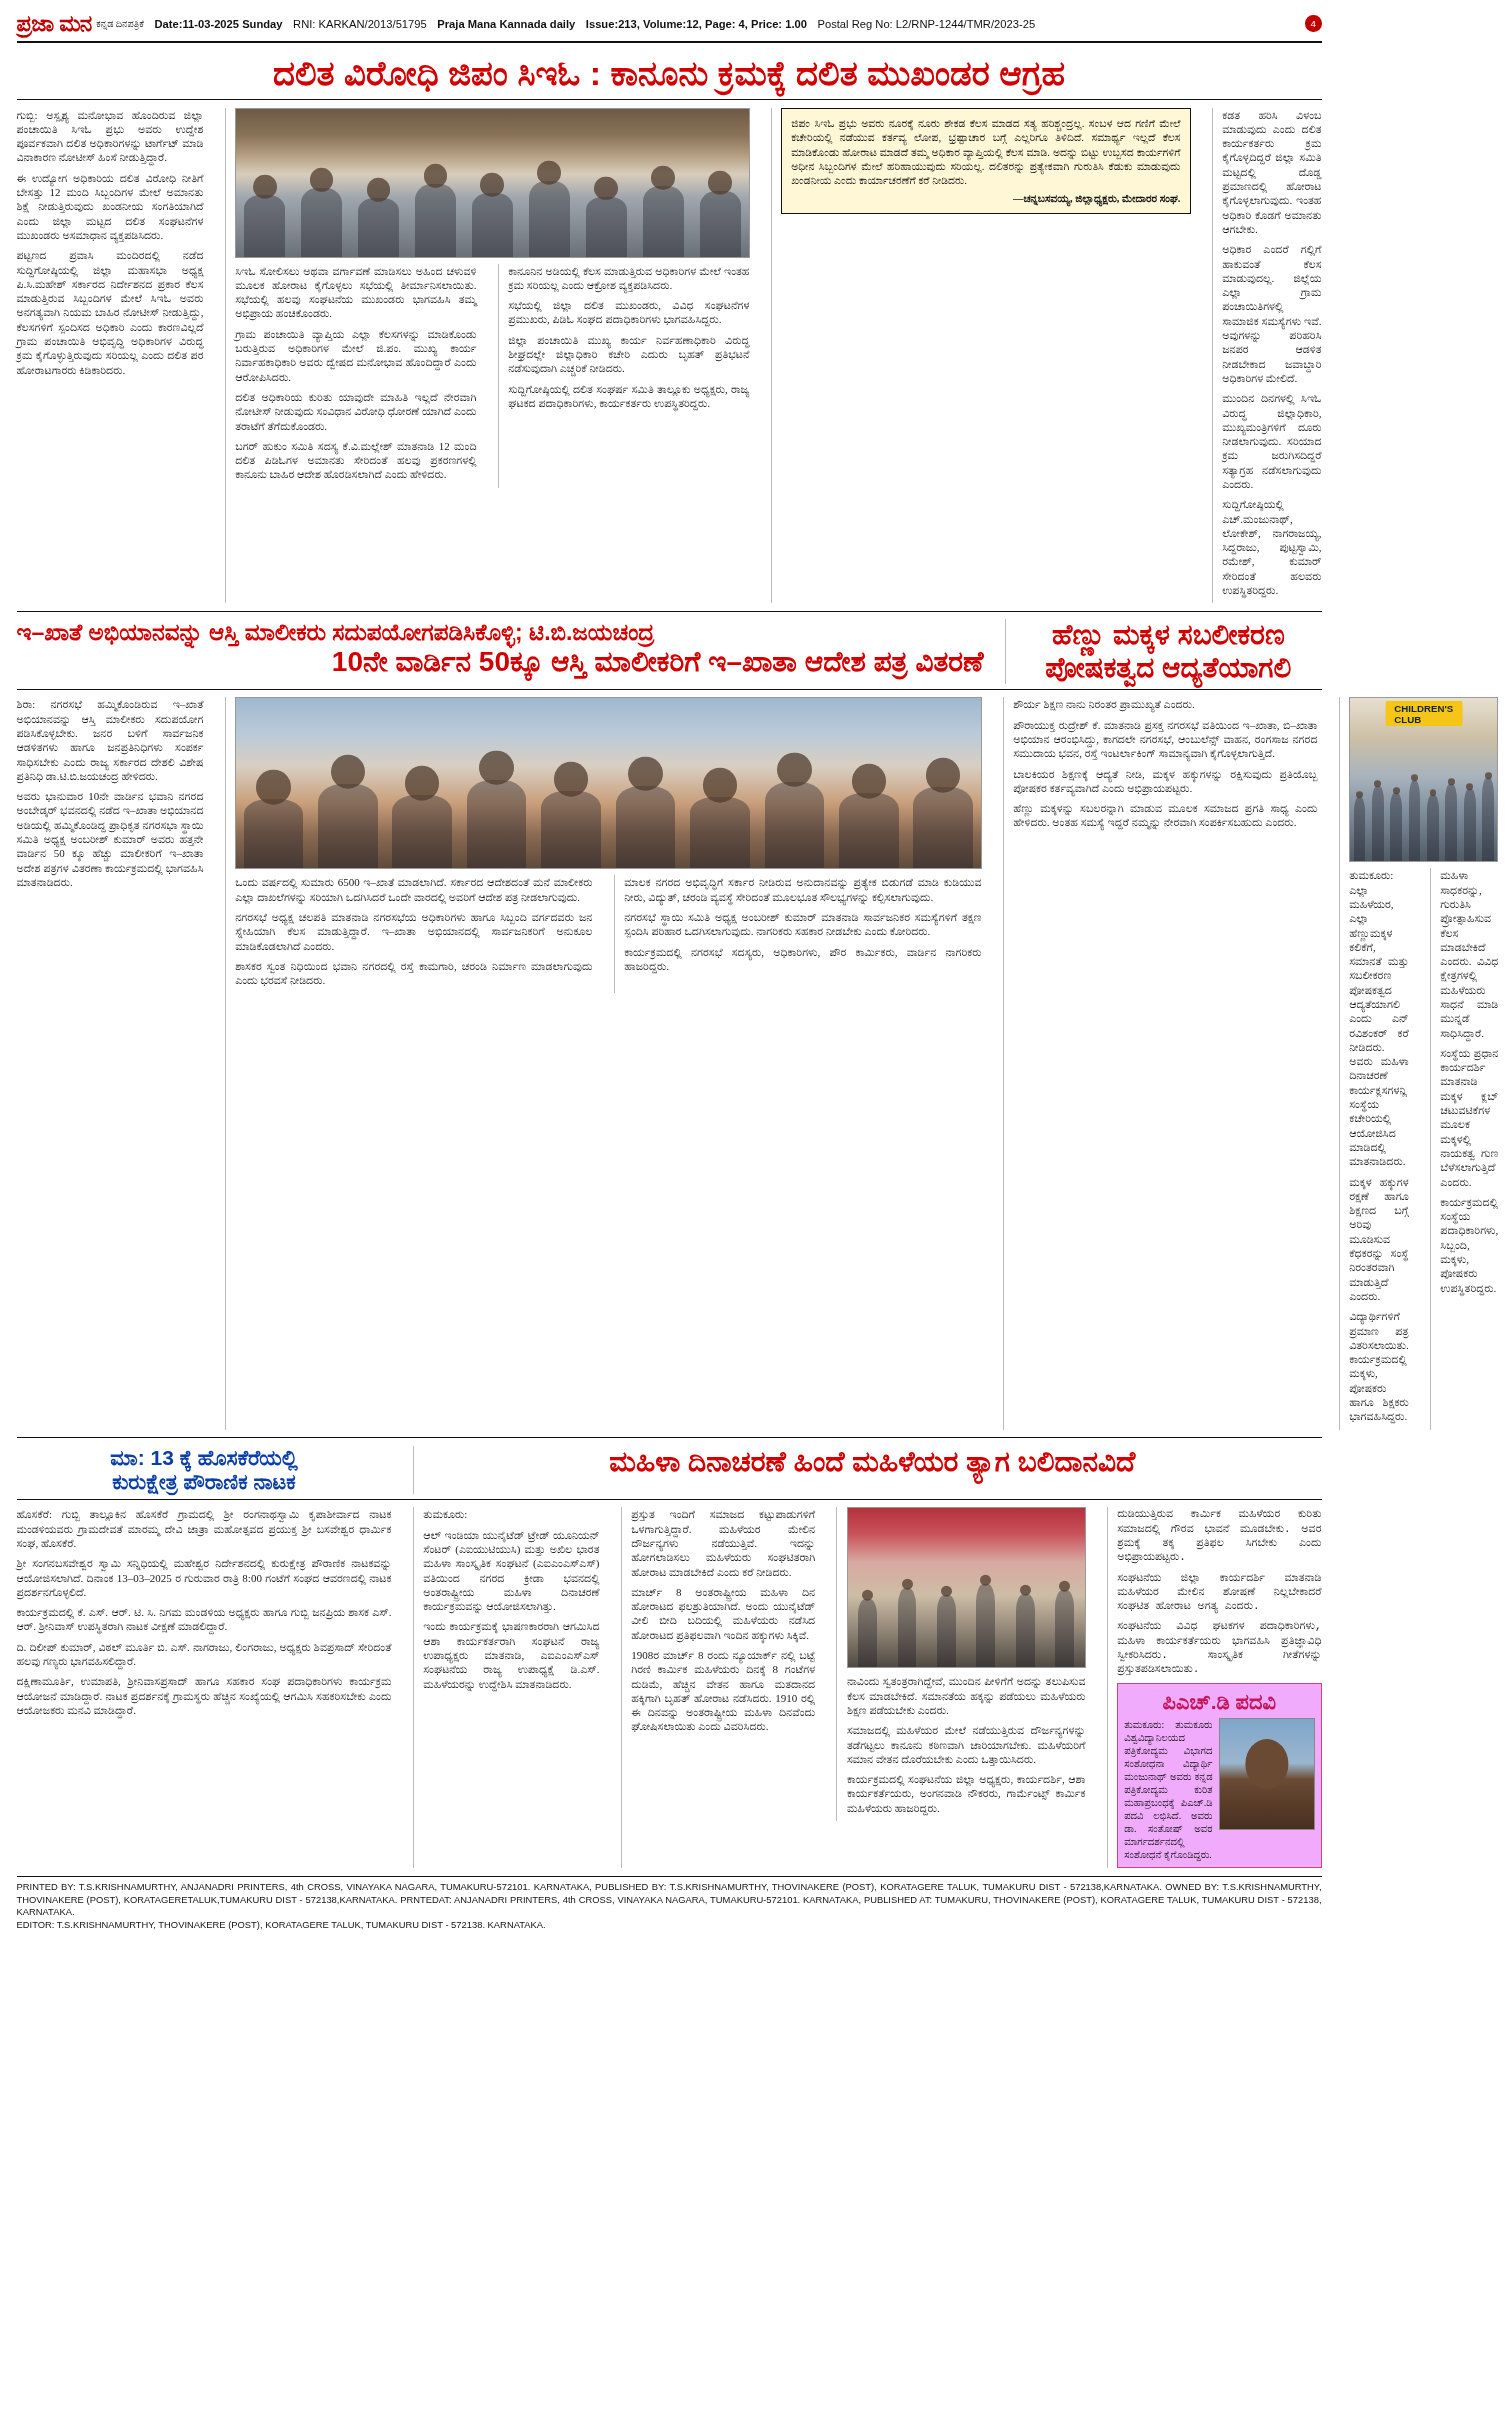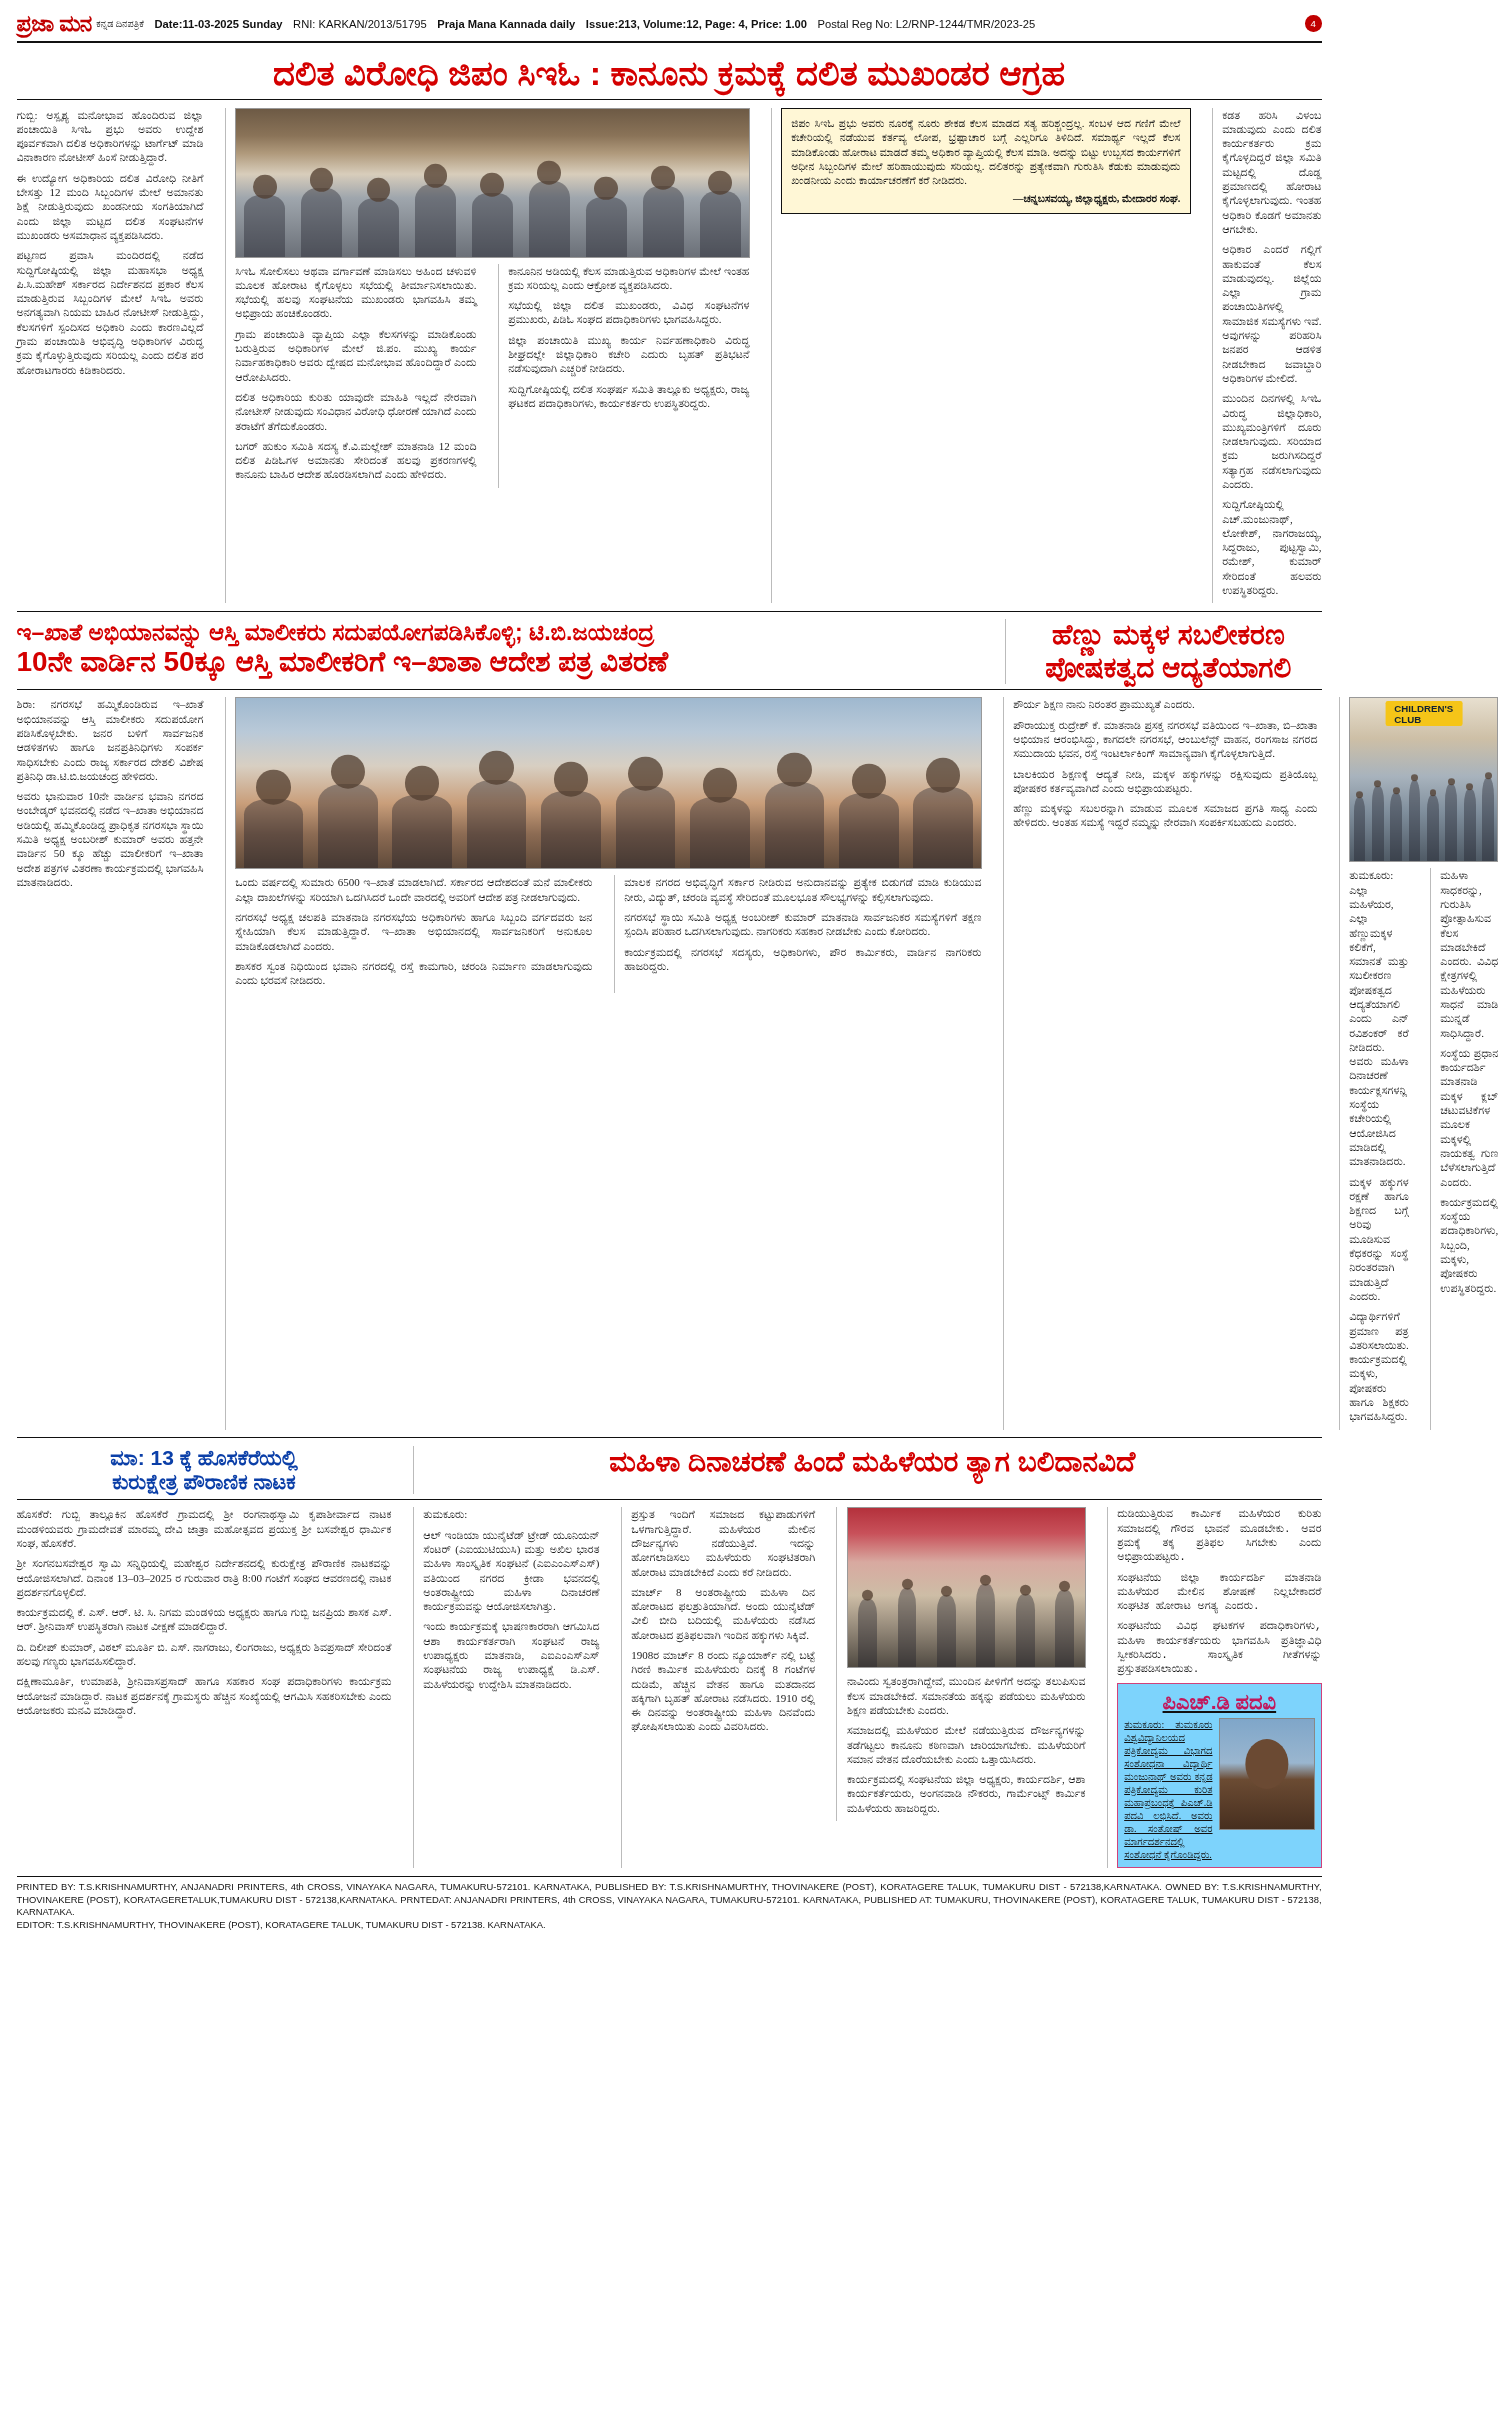--- a/index.html
+++ b/index.html
@@ -93,21 +93,21 @@
     line-height:1.16;
   }
   .sub-red.lg { font-size:23px; }
   .sub-red.xl { font-size:28px; }
   .sub-blue {
     color:#0b3fa8; font-weight:bold; font-family:"Liberation Sans", sans-serif;
     font-size:21px; line-height:1.16; text-align:center;
   }
 
   
-  .phd-box { border:1.5px solid #d1417a; background:#7dd3fc; padding:6px;text-decoration:underline; }
+  .phd-box { border:1.5px solid #d1417a; background:#f0abfc; padding:6px; }
   .phd-title { color:#c2185b; font-weight:bold; font-size:21px; text-align:center; font-family:"Liberation Sans", sans-serif; }
   .phd-inner { display:flex; gap:6px; margin-top:4.5px; }
   .phd-text { font-size:10px; line-height:1.3; flex:1; text-align:justify; }
   .phd-photo {
     width:96px; height:112px; border:0.7px solid #888;
     background:linear-gradient(180deg,#7fa6c9 0%, #9ab6cf 40%, #6b4b33 55%, #472f1f 100%);
     position:relative; overflow:hidden;
   }
   .phd-photo::after{
     content:""; position:absolute; left:50%; top:18%; width:46%; aspect-ratio:1/1.15;
@@ -203,21 +203,21 @@
         <p>ಸುದ್ದಿಗೋಷ್ಠಿಯಲ್ಲಿ ಎಚ್.ಮಂಜುನಾಥ್, ಲೋಕೇಶ್, ನಾಗರಾಜಯ್ಯ, ಸಿದ್ದರಾಜು, ಪುಟ್ಟಸ್ವಾಮಿ, ರಮೇಶ್, ಕುಮಾರ್ ಸೇರಿದಂತೆ ಹಲವರು ಉಪಸ್ಥಿತರಿದ್ದರು.</p>
       </div>
     </div>
   </div>
 
   <div class="rule-thin" style="margin-top:7.5px;"></div>
 
   <div class="cols">
     <div class="col" style="flex:0 0 967px;">
       <div class="sub-red lg">ಇ–ಖಾತೆ ಅಭಿಯಾನವನ್ನು ಆಸ್ತಿ ಮಾಲೀಕರು ಸದುಪಯೋಗಪಡಿಸಿಕೊಳ್ಳಿ; ಟಿ.ಬಿ.ಜಯಚಂದ್ರ</div>
-      <div class="sub-red xl" style="text-align:left;">10ನೇ ವಾರ್ಡಿನ 50ಕ್ಕೂ ಆಸ್ತಿ ಮಾಲೀಕರಿಗೆ ಇ–ಖಾತಾ ಆದೇಶ ಪತ್ರ ವಿತರಣೆ</div>
+      <div class="sub-red xl" style="text-align:right;">10ನೇ ವಾರ್ಡಿನ 50ಕ್ಕೂ ಆಸ್ತಿ ಮಾಲೀಕರಿಗೆ ಇ–ಖಾತಾ ಆದೇಶ ಪತ್ರ ವಿತರಣೆ</div>
     </div>
     <div class="col sep">
       <div class="sub-red xl" style="text-align:center;">ಹೆಣ್ಣು ಮಕ್ಕಳ ಸಬಲೀಕರಣ ಪೋಷಕತ್ವದ ಆದ್ಯತೆಯಾಗಲಿ</div>
     </div>
   </div>
 
   <div class="rule-thin"></div>
 
   <div class="cols">
 

